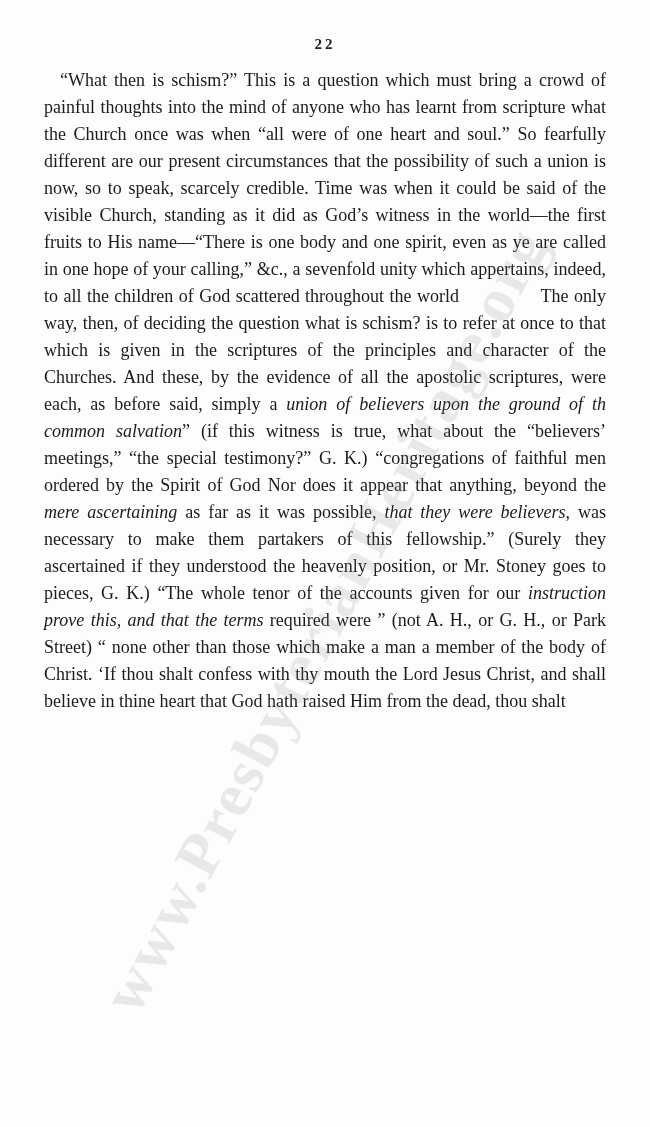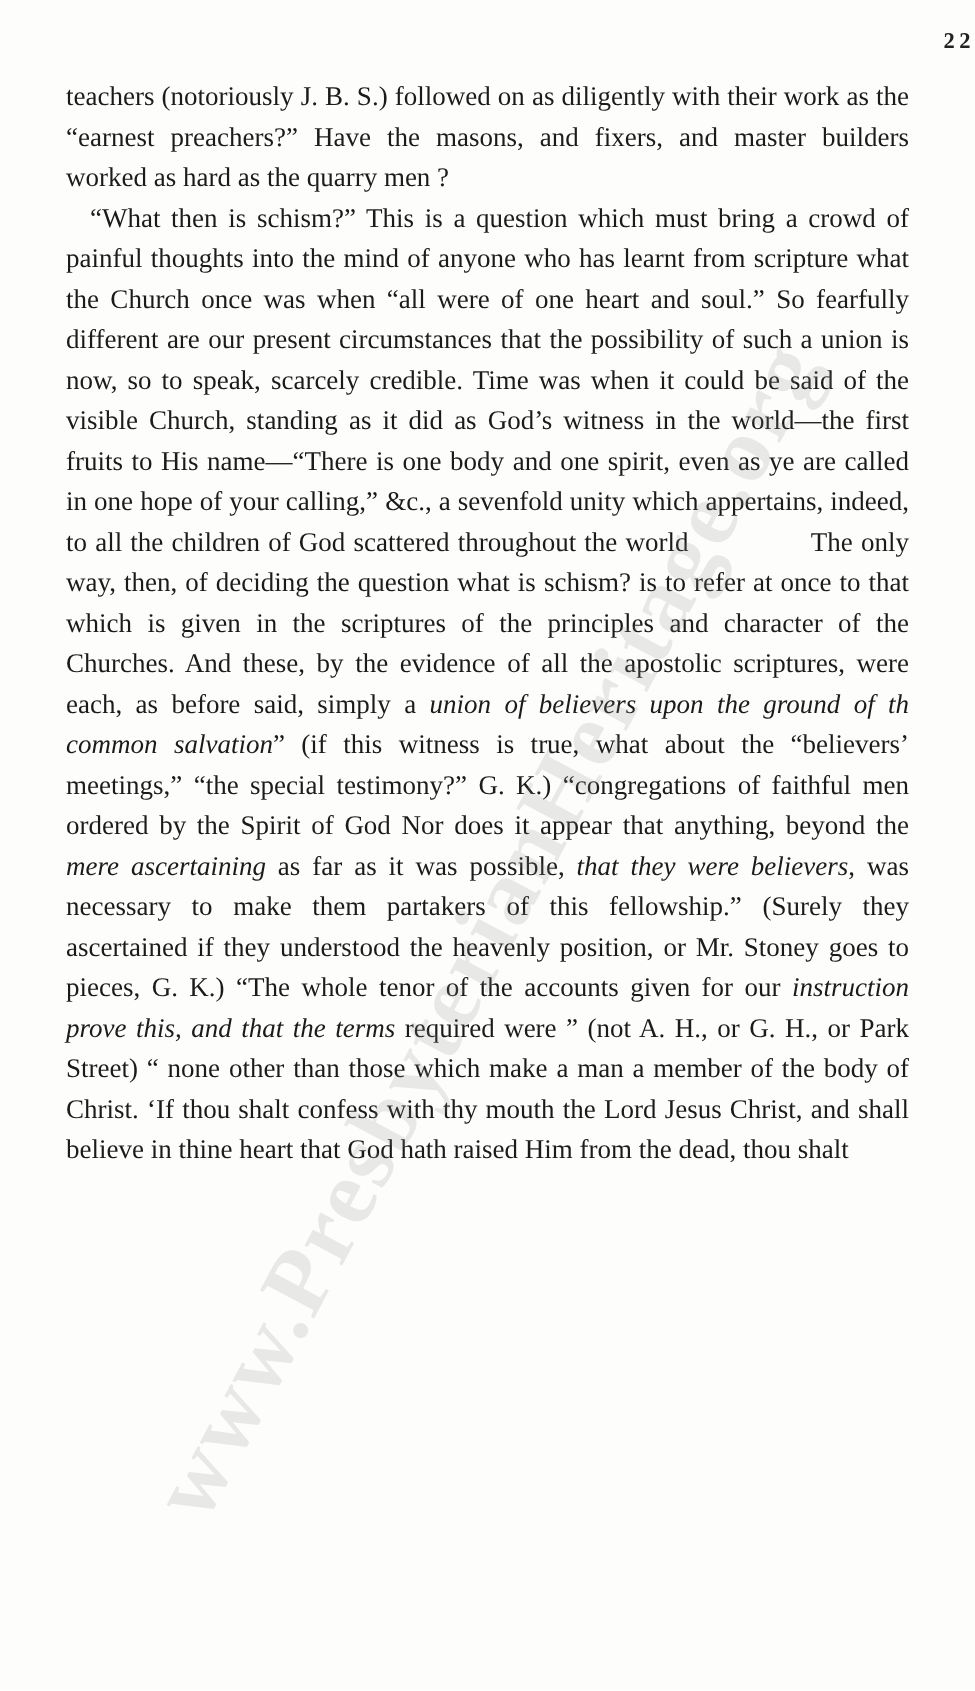--- a/index.html
+++ b/index.html
@@ -10,22 +10,22 @@
   .page {
     position: relative;
     width: 650px;
     height: 1127px;
     background: #fdfdfb;
     font-family: "Liberation Serif", serif;
     color: #1b1b1b;
     overflow: hidden;
   }
   .page-number {
-    text-align: right;
-    padding-top: 20px;
+    text-align: center;
+    padding-top: 36px;
     font-size: 15px;
     font-weight: bold;
     letter-spacing: 3px;
     color: #222;
   }
   .text-block {
     margin: 14px 44px 0 44px;
     font-size: 18px;
     line-height: 27px;
     text-align: justify;
@@ -58,16 +58,15 @@
 </style>
 </head>
 <body>
 
 <div class="page">
   <div class="watermark">www.PresbyterianHeritage.org</div>
 
   <div class="page-number">22</div>
 
   <div class="text-block" id="text-block">
-      <p><span>teachers (notoriously J. B. S.) followed on as diligently with their work as the “earnest preachers?”  Have the masons, and fixers, and master builders worked as hard as the quarry men ?</span></p>
       <p class="indent"><span>“What then is schism?”  This is a question which must bring a crowd of painful thoughts into the mind of anyone who has learnt from scripture what the Church once was when “all were of one heart and soul.”  So fearfully different are our present circumstances that the possibility of such a union is now, so to speak, scarcely credible.  Time was when it could be said of the visible Church, standing as it did as God’s witness in the world—the first fruits to His name—“There is one body and one spirit, even as ye are called in one hope of your calling,” &amp;c., a sevenfold unity which appertains, indeed, to all the children of God scattered throughout the world&nbsp;&nbsp;&nbsp;&nbsp;&nbsp;&nbsp;&nbsp;&nbsp;&nbsp;&nbsp;&nbsp;&nbsp;&nbsp;&nbsp; The only way, then, of deciding the question what is schism? is to refer at once to that which is given in the scriptures of the principles and character of the Churches.  And these, by the evidence of all the apostolic scriptures, were each, as before said, simply a </span><span class="italic">union of believers upon the ground of th common salvation</span><span>” (if this witness is true, what about the “believers’ meetings,” “the special testimony?” G. K.) “congregations of faithful men ordered by the Spirit of God  Nor does it appear that anything, beyond the </span><span class="italic">mere ascertaining</span><span> as far as it was possible, </span><span class="italic">that they were believers</span><span>, was necessary to make them partakers of this fellowship.” (Surely they ascertained if they understood the heavenly position, or Mr. Stoney goes to pieces, G. K.)  “The whole tenor of the accounts given for our </span><span class="italic">instruction prove this, and that the terms</span><span> required were ” (not A. H., or G. H., or Park Street) “ none other than those which make a man a member of the body of Christ.  ‘If thou shalt confess with thy mouth the Lord Jesus Christ, and shall believe in thine heart that God hath raised Him from the dead, thou shalt</span></p>
     </div>
 </div>
 
 </body></html>

